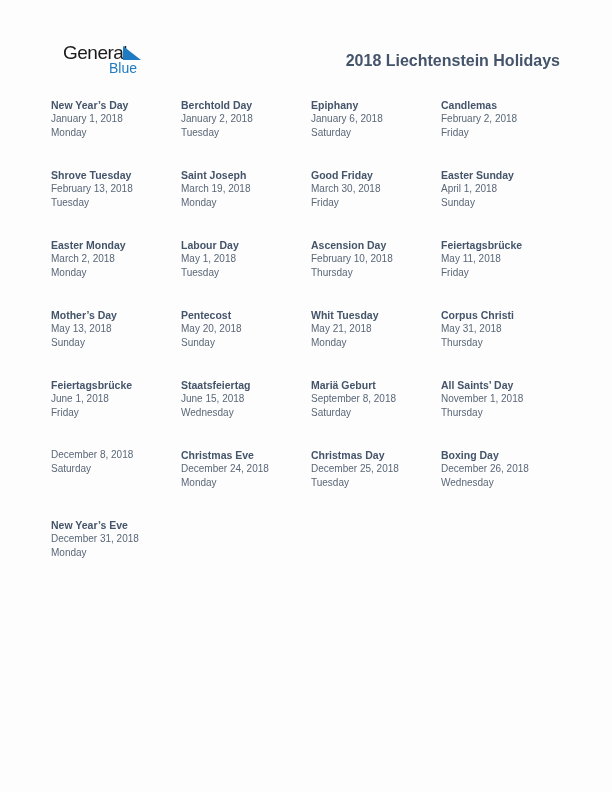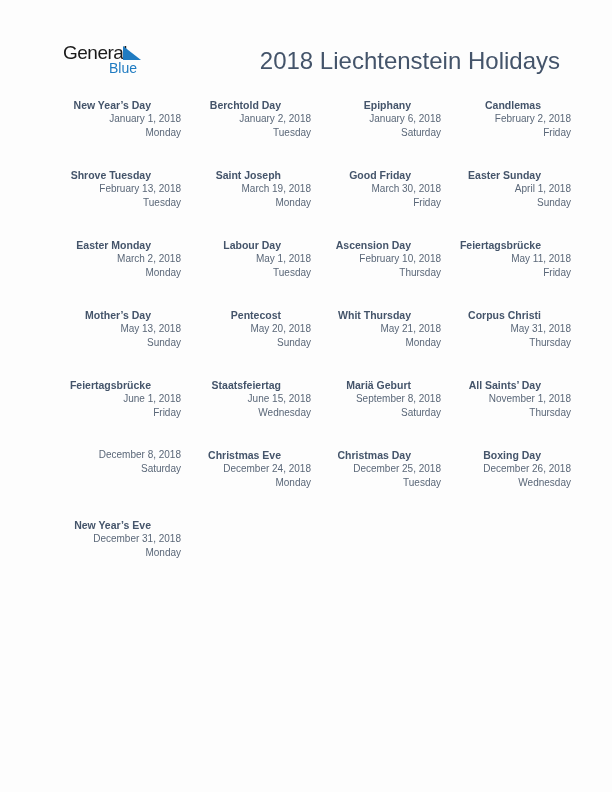--- a/index.html
+++ b/index.html
@@ -24,36 +24,35 @@
       font-size: 14px; color: #1f7bc1; line-height: 18px;
     }
     .logo-tri {
       position: absolute; left: 60px; top: 3px;
       width: 0; height: 0;
       border-left: 18px solid #1f7bc1;
       border-top: 14px solid transparent;
     }
     .title {
       position: absolute; right: 52px; top: 49px;
-      font-size: 24px; font-weight: normal; color: #44546a;
+      font-size: 16px; font-weight: bold; color: #44546a;
       line-height: 24px;
       margin-left: 34px;
     }
     .grid {
       position: absolute; left: 51px; top: 98px;
       width: 520px;
       display: grid;
       grid-template-columns: 130px 130px 130px 130px;
       grid-auto-rows: auto;
       row-gap: 0;
     }
     .holiday {
       font-size: 10px; line-height: 14px;
       min-height: 70px;
-      text-align: right;
     }
     .holiday .name {
       font-weight: bold; color: #44546a; font-size: 10.5px;
       width: 100px;
     }
     .holiday .date, .holiday .weekday {
       color: #5a6778;
     }
   </style>
 </head>
@@ -135,21 +134,21 @@
     <div class="name">Mother’s Day</div>
     <div class="date">May 13, 2018</div>
     <div class="weekday">Sunday</div>
   </div>
   <div class="holiday">
     <div class="name">Pentecost</div>
     <div class="date">May 20, 2018</div>
     <div class="weekday">Sunday</div>
   </div>
   <div class="holiday">
-    <div class="name">Whit Thursday</div>
+    <div class="name">Whit Tuesday</div>
     <div class="date">May 21, 2018</div>
     <div class="weekday">Monday</div>
   </div>
   <div class="holiday">
     <div class="name">Corpus Christi</div>
     <div class="date">May 31, 2018</div>
     <div class="weekday">Thursday</div>
   </div>
 
   <div class="holiday">

